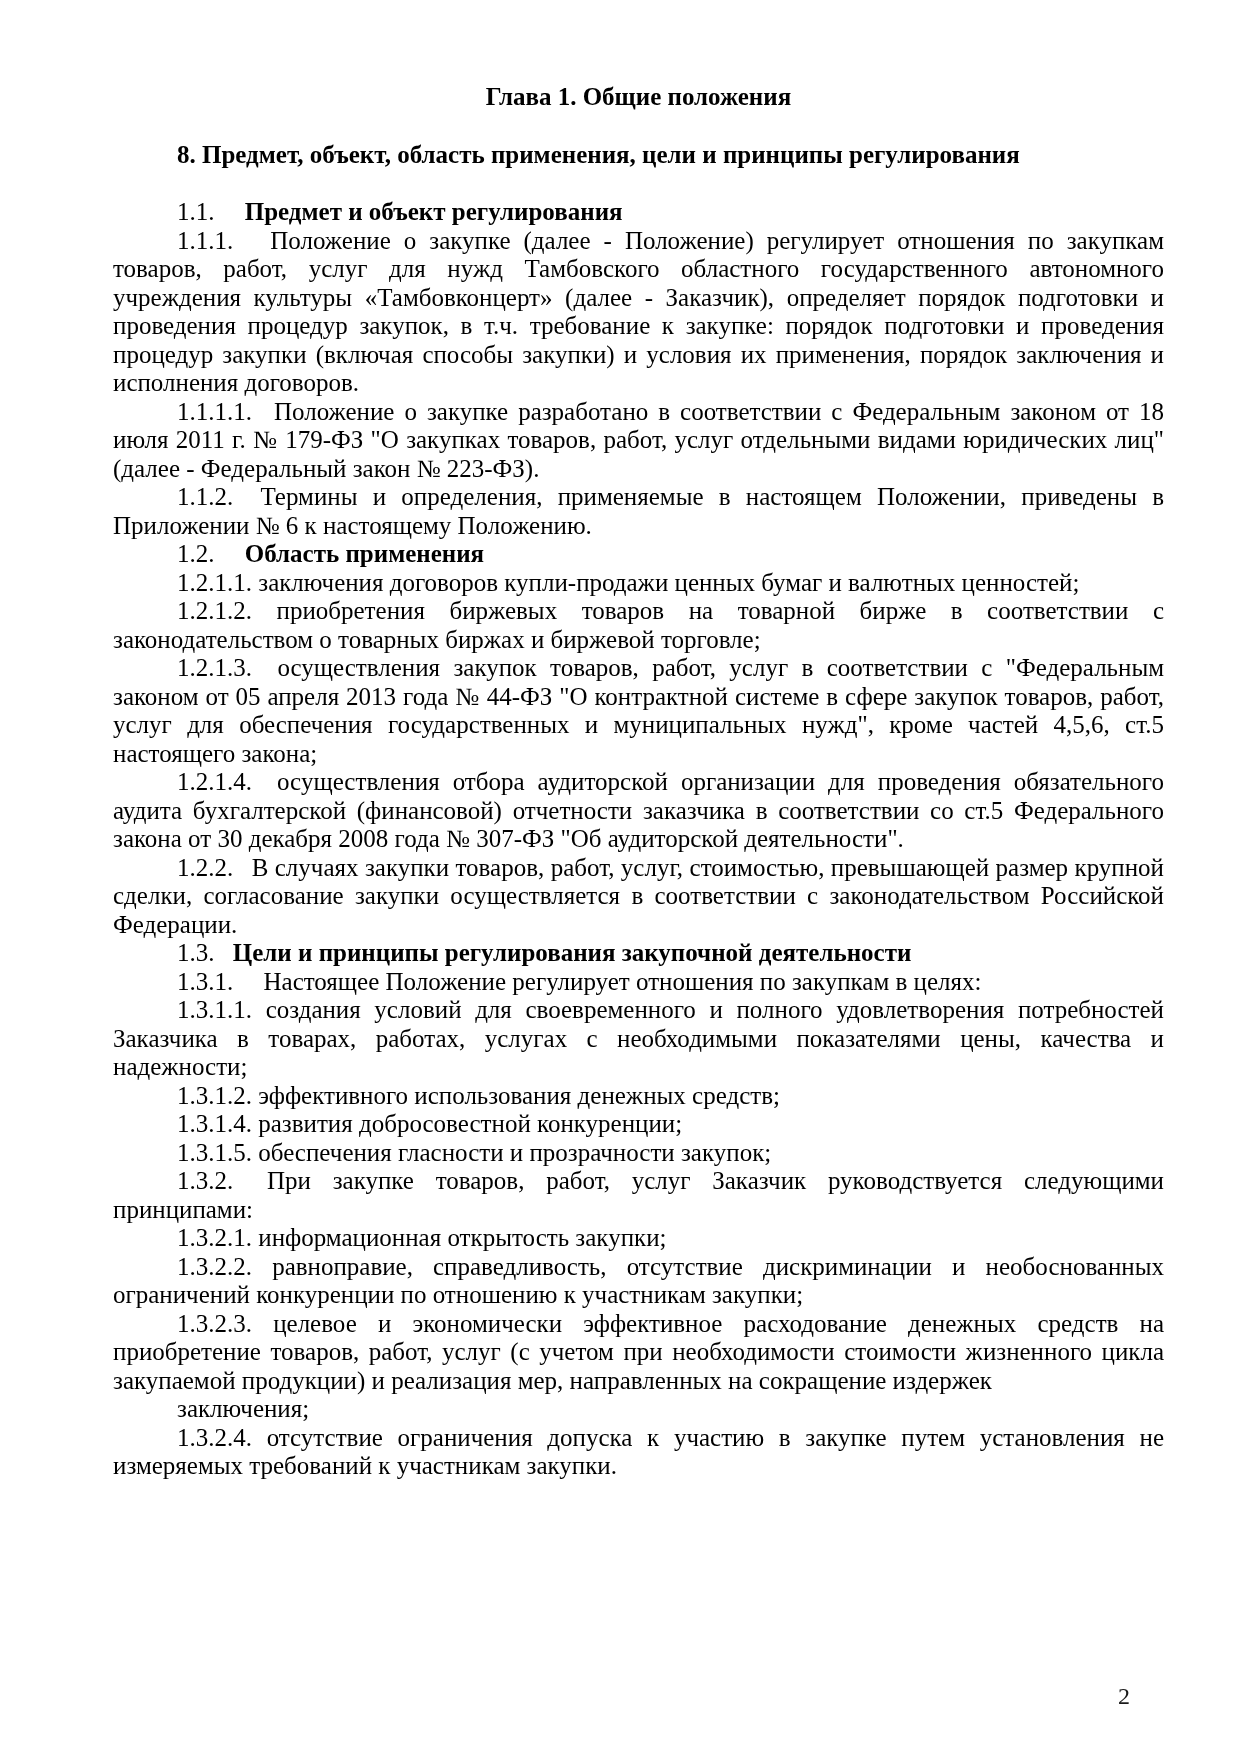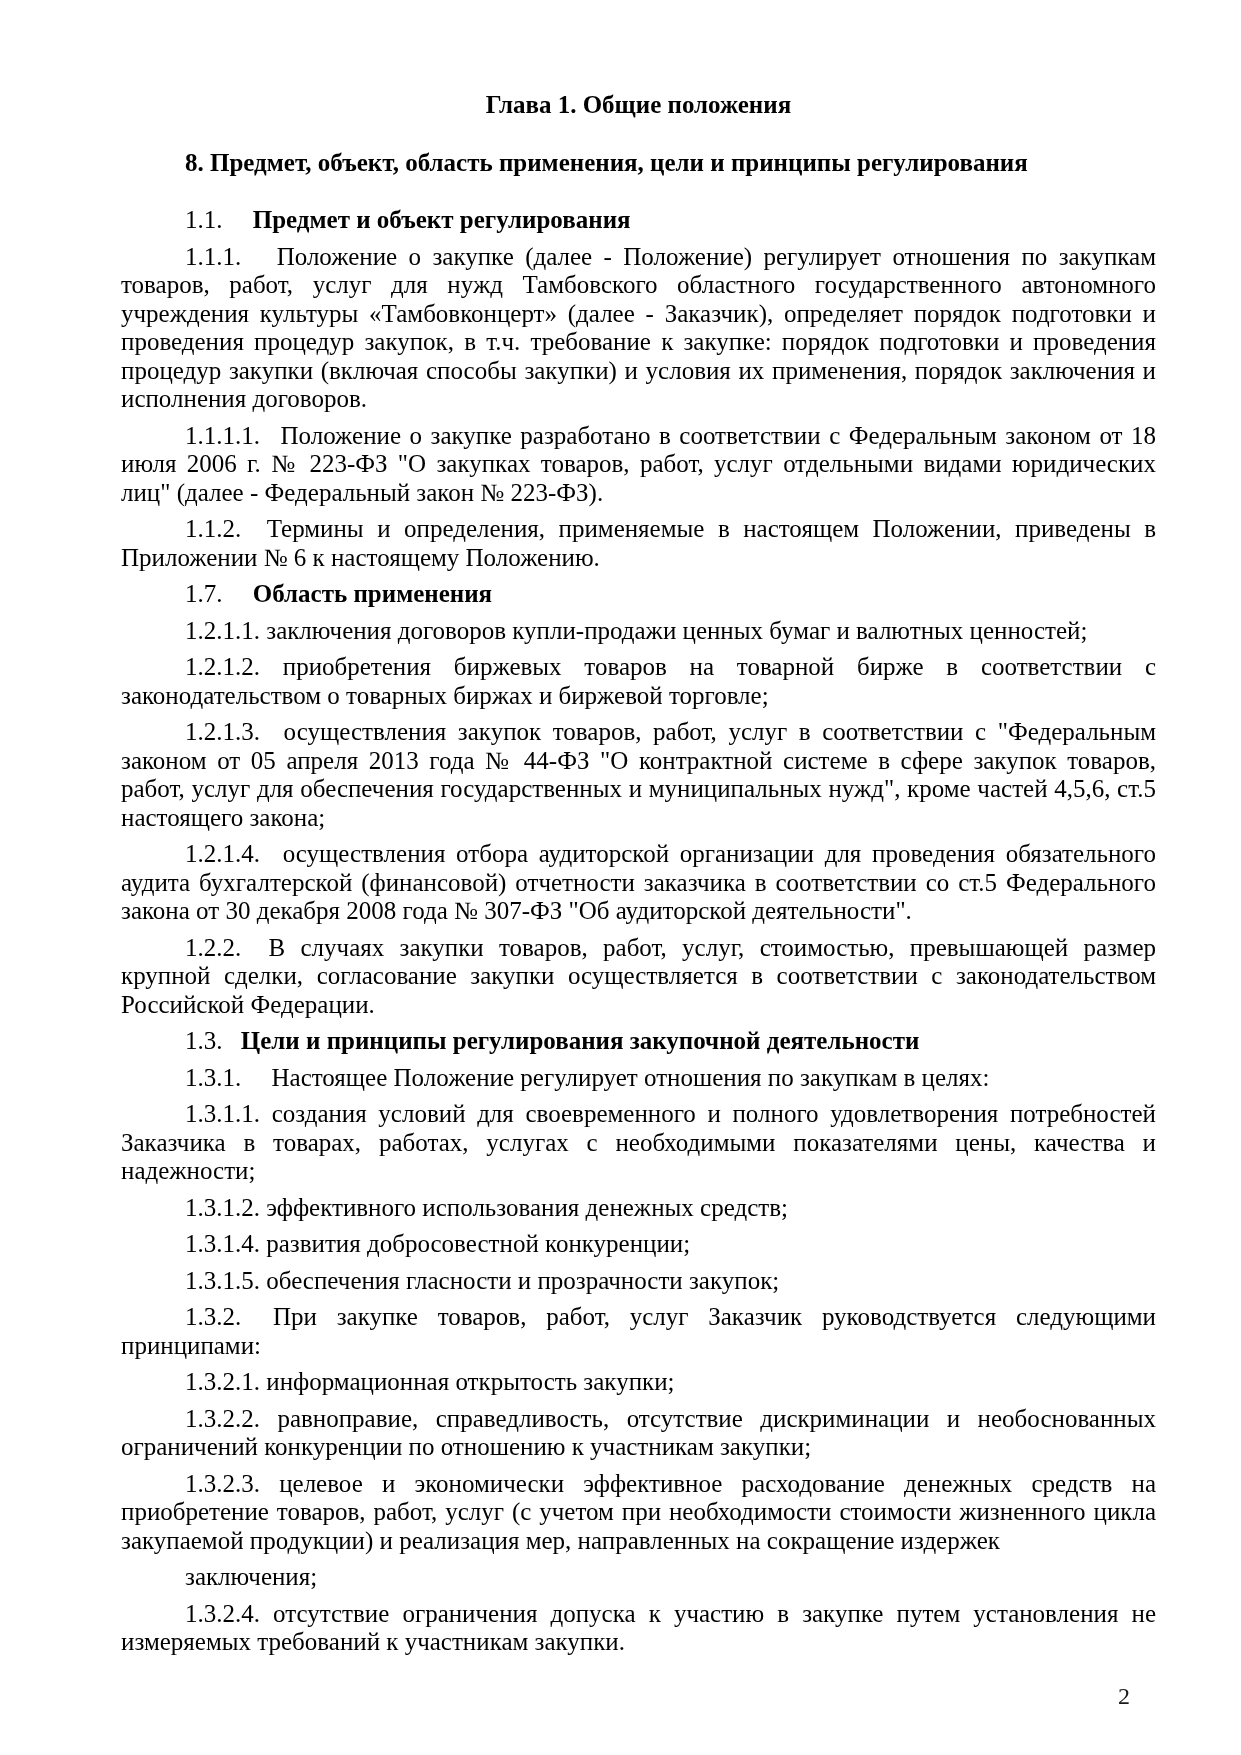--- a/index.html
+++ b/index.html
@@ -17,21 +17,21 @@
     font-size: 25px;
     line-height: 28.5px;
     overflow: hidden;
   }
   .content {
     position: absolute;
     top: 83px;
     left: 113px;
     width: 1051px;
   }
-  p { margin: 8px; }
+  p { margin: 0; }
   .title {
     font-weight: bold;
     text-align: center;
     margin-bottom: 29px;
   }
   .section-heading {
     font-weight: bold;
     text-indent: 64px;
     margin-bottom: 29px;
     text-align: justify;
@@ -55,23 +55,23 @@
 </head>
 <body>
 
 <div class="page">
   <div class="content">
     <p class="title">Глава 1. Общие положения</p>
     <p class="section-heading">8. Предмет, объект, область применения, цели и принципы регулирования</p>
     <div id="paragraph-list">
         <p class="para"><span class="num">1.1.</span><span class="sep wide"></span> <span class="htext">Предмет и объект регулирования</span></p>
         <p class="para"><span class="num">1.1.1.</span><span class="sep wide"></span> <span class="btext">Положение о закупке (далее - Положение) регулирует отношения по закупкам товаров, работ, услуг для нужд Тамбовского областного государственного автономного учреждения культуры «Тамбовконцерт» (далее - Заказчик), определяет порядок подготовки и проведения процедур закупок, в т.ч. требование к закупке: порядок подготовки и проведения процедур закупки (включая способы закупки) и условия их применения, порядок заключения и исполнения договоров.</span></p>
-        <p class="para"><span class="num">1.1.1.1.</span><span class="sep med"></span> <span class="btext">Положение о закупке разработано в соответствии с Федеральным законом от 18 июля 2006 г. № 223-ФЗ "О закупках товаров, работ, услуг отдельными видами юридических лиц" (далее - Федеральный закон № 223-ФЗ).</span></p>
+        <p class="para"><span class="num">1.1.1.1.</span><span class="sep med"></span> <span class="btext">Положение о закупке разработано в соответствии с Федеральным законом от 18 июля 2011 г. № 179-ФЗ "О закупках товаров, работ, услуг отдельными видами юридических лиц" (далее - Федеральный закон № 223-ФЗ).</span></p>
         <p class="para"><span class="num">1.1.2.</span><span class="sep med"></span> <span class="btext">Термины и определения, применяемые в настоящем Положении, приведены в Приложении № 6 к настоящему Положению.</span></p>
-        <p class="para"><span class="num">1.7.</span><span class="sep wide"></span> <span class="htext">Область применения</span></p>
+        <p class="para"><span class="num">1.2.</span><span class="sep wide"></span> <span class="htext">Область применения</span></p>
         <p class="para"><span class="num">1.2.1.1.</span> <span class="btext">заключения договоров купли-продажи ценных бумаг и валютных ценностей;</span></p>
         <p class="para"><span class="num">1.2.1.2.</span> <span class="btext">приобретения биржевых товаров на товарной бирже в соответствии с законодательством о товарных биржах и биржевой торговле;</span></p>
         <p class="para"><span class="num">1.2.1.3.</span><span class="sep med"></span> <span class="btext">осуществления закупок товаров, работ, услуг в соответствии с "Федеральным законом от 05 апреля 2013 года № 44-ФЗ "О контрактной системе в сфере закупок товаров, работ, услуг для обеспечения государственных и муниципальных нужд", кроме частей 4,5,6, ст.5 настоящего закона;</span></p>
         <p class="para"><span class="num">1.2.1.4.</span><span class="sep med"></span> <span class="btext">осуществления отбора аудиторской организации для проведения обязательного аудита бухгалтерской (финансовой) отчетности заказчика в соответствии со ст.5 Федерального закона от 30 декабря 2008 года № 307-ФЗ "Об аудиторской деятельности".</span></p>
         <p class="para"><span class="num">1.2.2.</span><span class="sep med"></span> <span class="btext">В случаях закупки товаров, работ, услуг, стоимостью, превышающей размер крупной сделки, согласование закупки осуществляется в соответствии с законодательством Российской Федерации.</span></p>
         <p class="para"><span class="num">1.3.</span><span class="sep med"></span> <span class="htext">Цели и принципы регулирования закупочной деятельности</span></p>
         <p class="para"><span class="num">1.3.1.</span><span class="sep wide"></span> <span class="btext">Настоящее Положение регулирует отношения по закупкам в целях:</span></p>
         <p class="para"><span class="num">1.3.1.1.</span> <span class="btext">создания условий для своевременного и полного удовлетворения потребностей Заказчика в товарах, работах, услугах с необходимыми показателями цены, качества и надежности;</span></p>
         <p class="para"><span class="num">1.3.1.2.</span> <span class="btext">эффективного использования денежных средств;</span></p>
         <p class="para"><span class="num">1.3.1.4.</span> <span class="btext">развития добросовестной конкуренции;</span></p>

